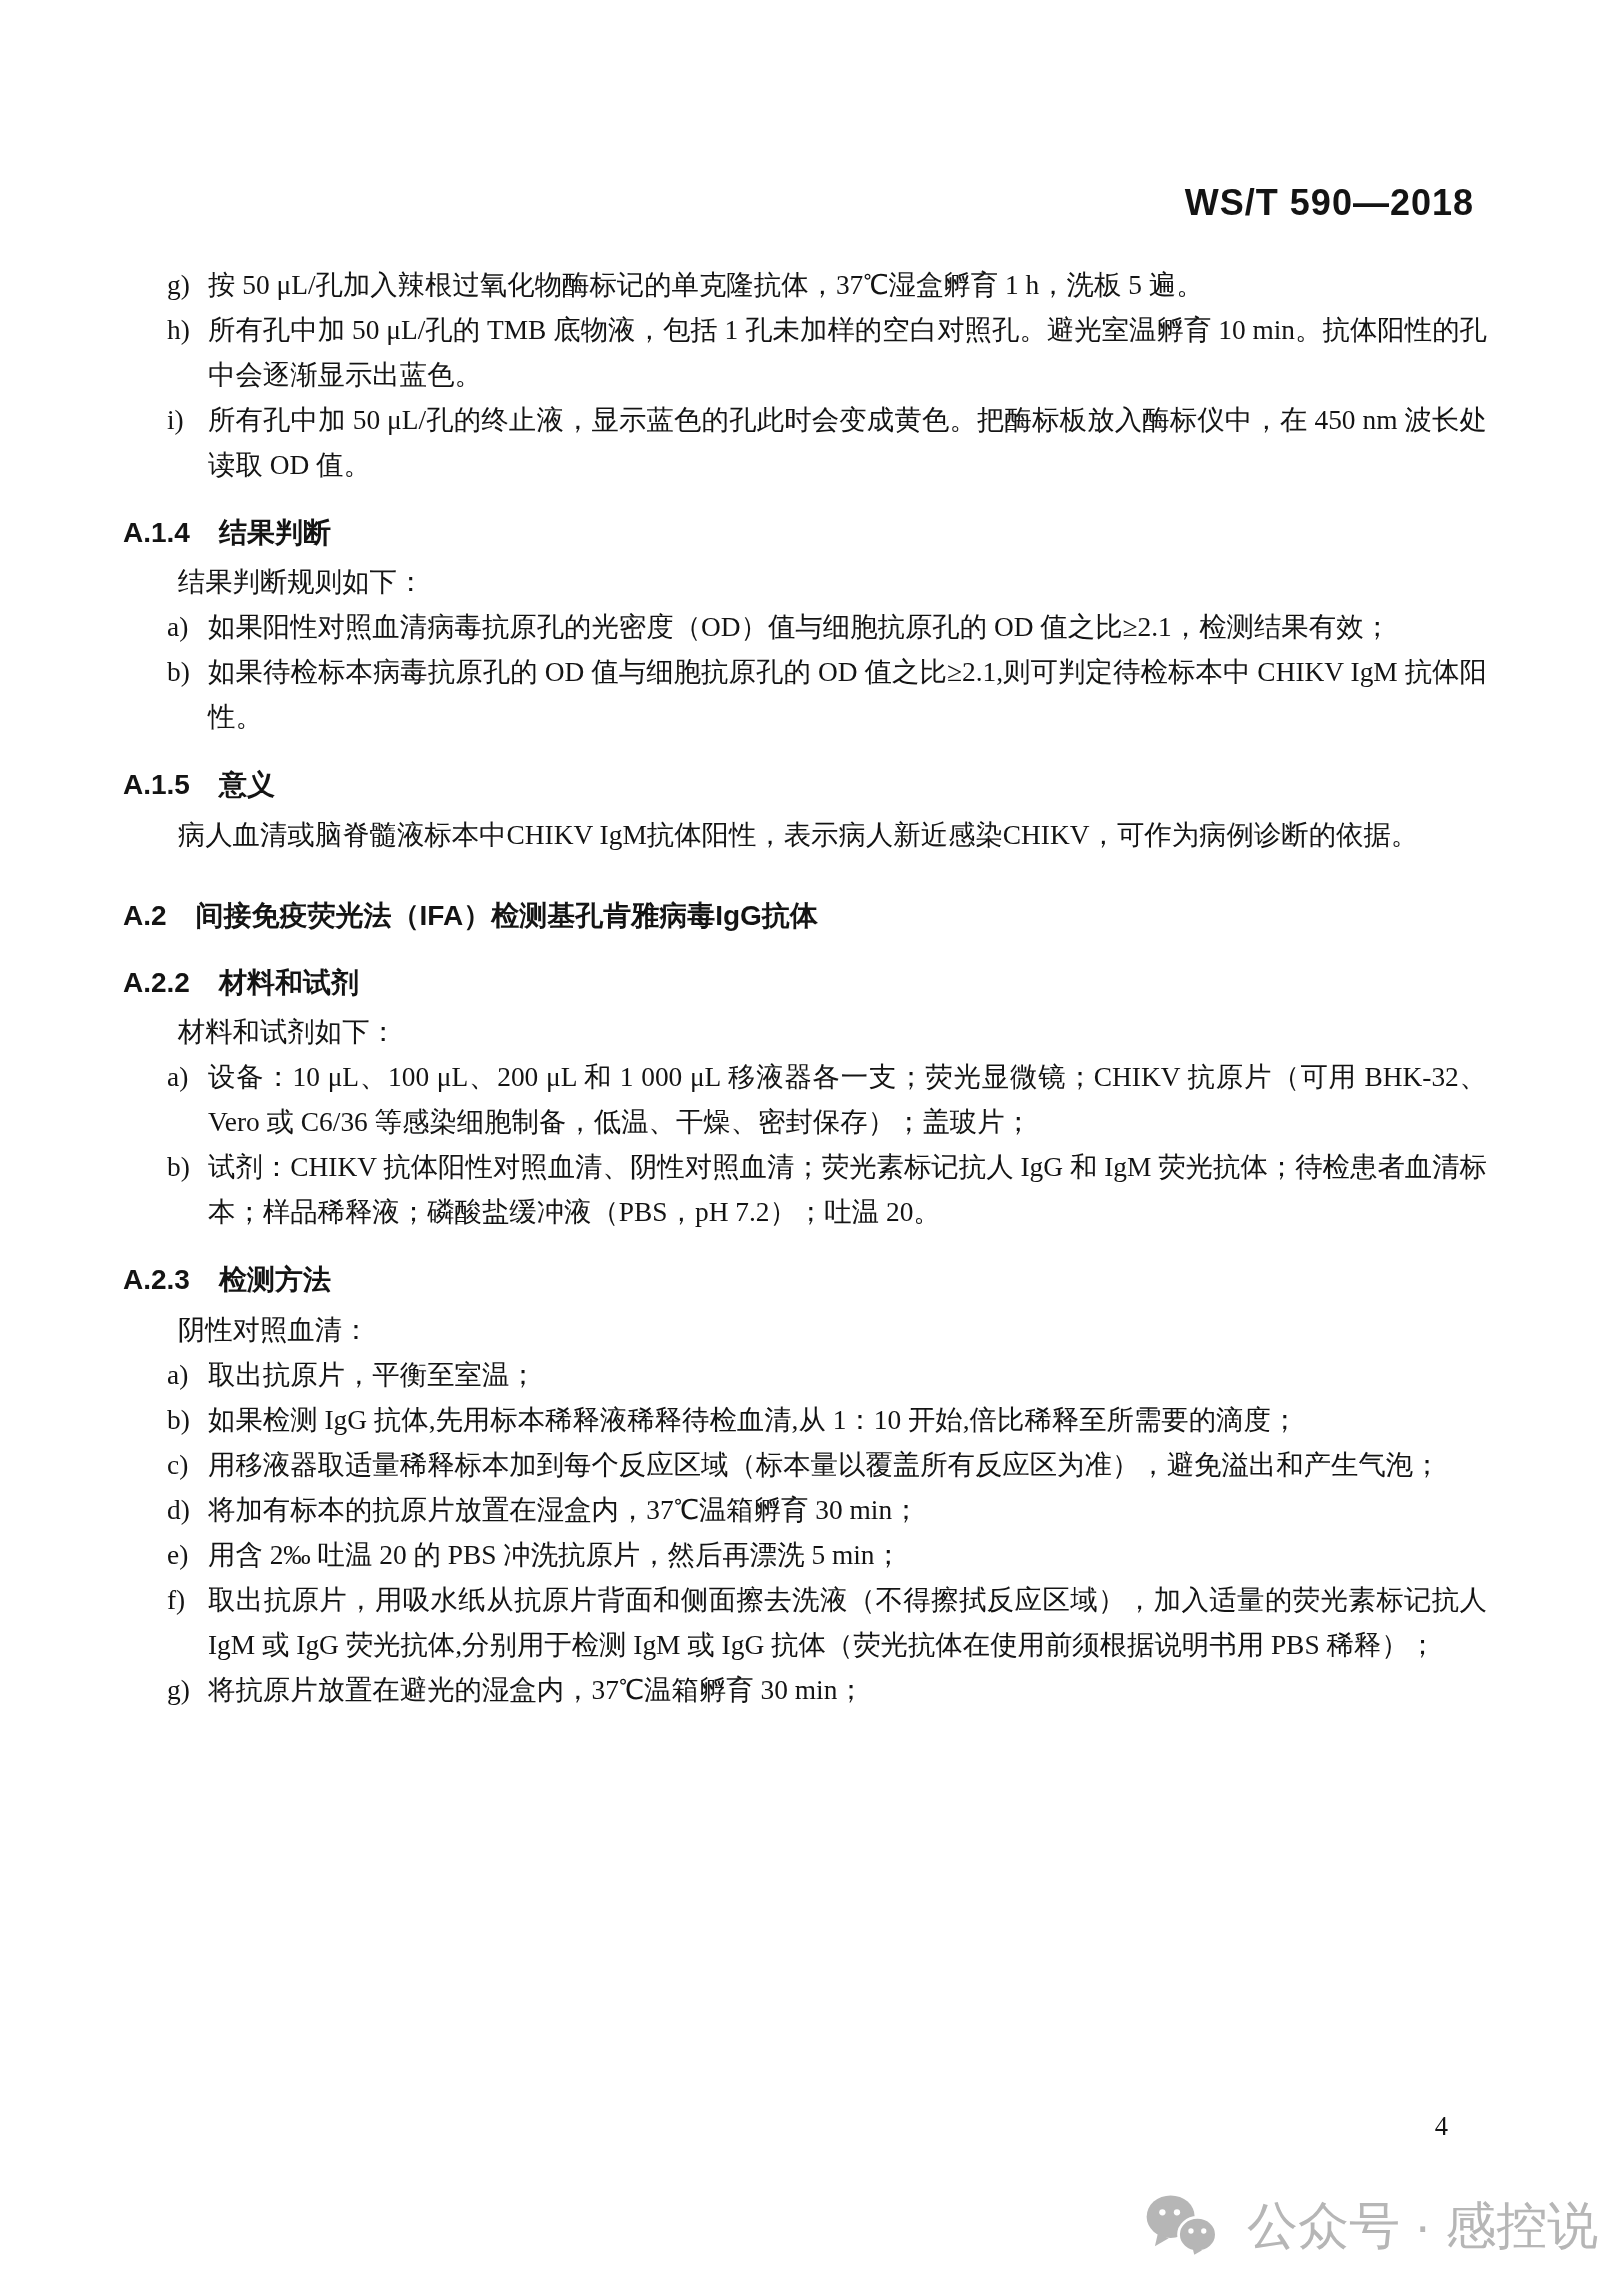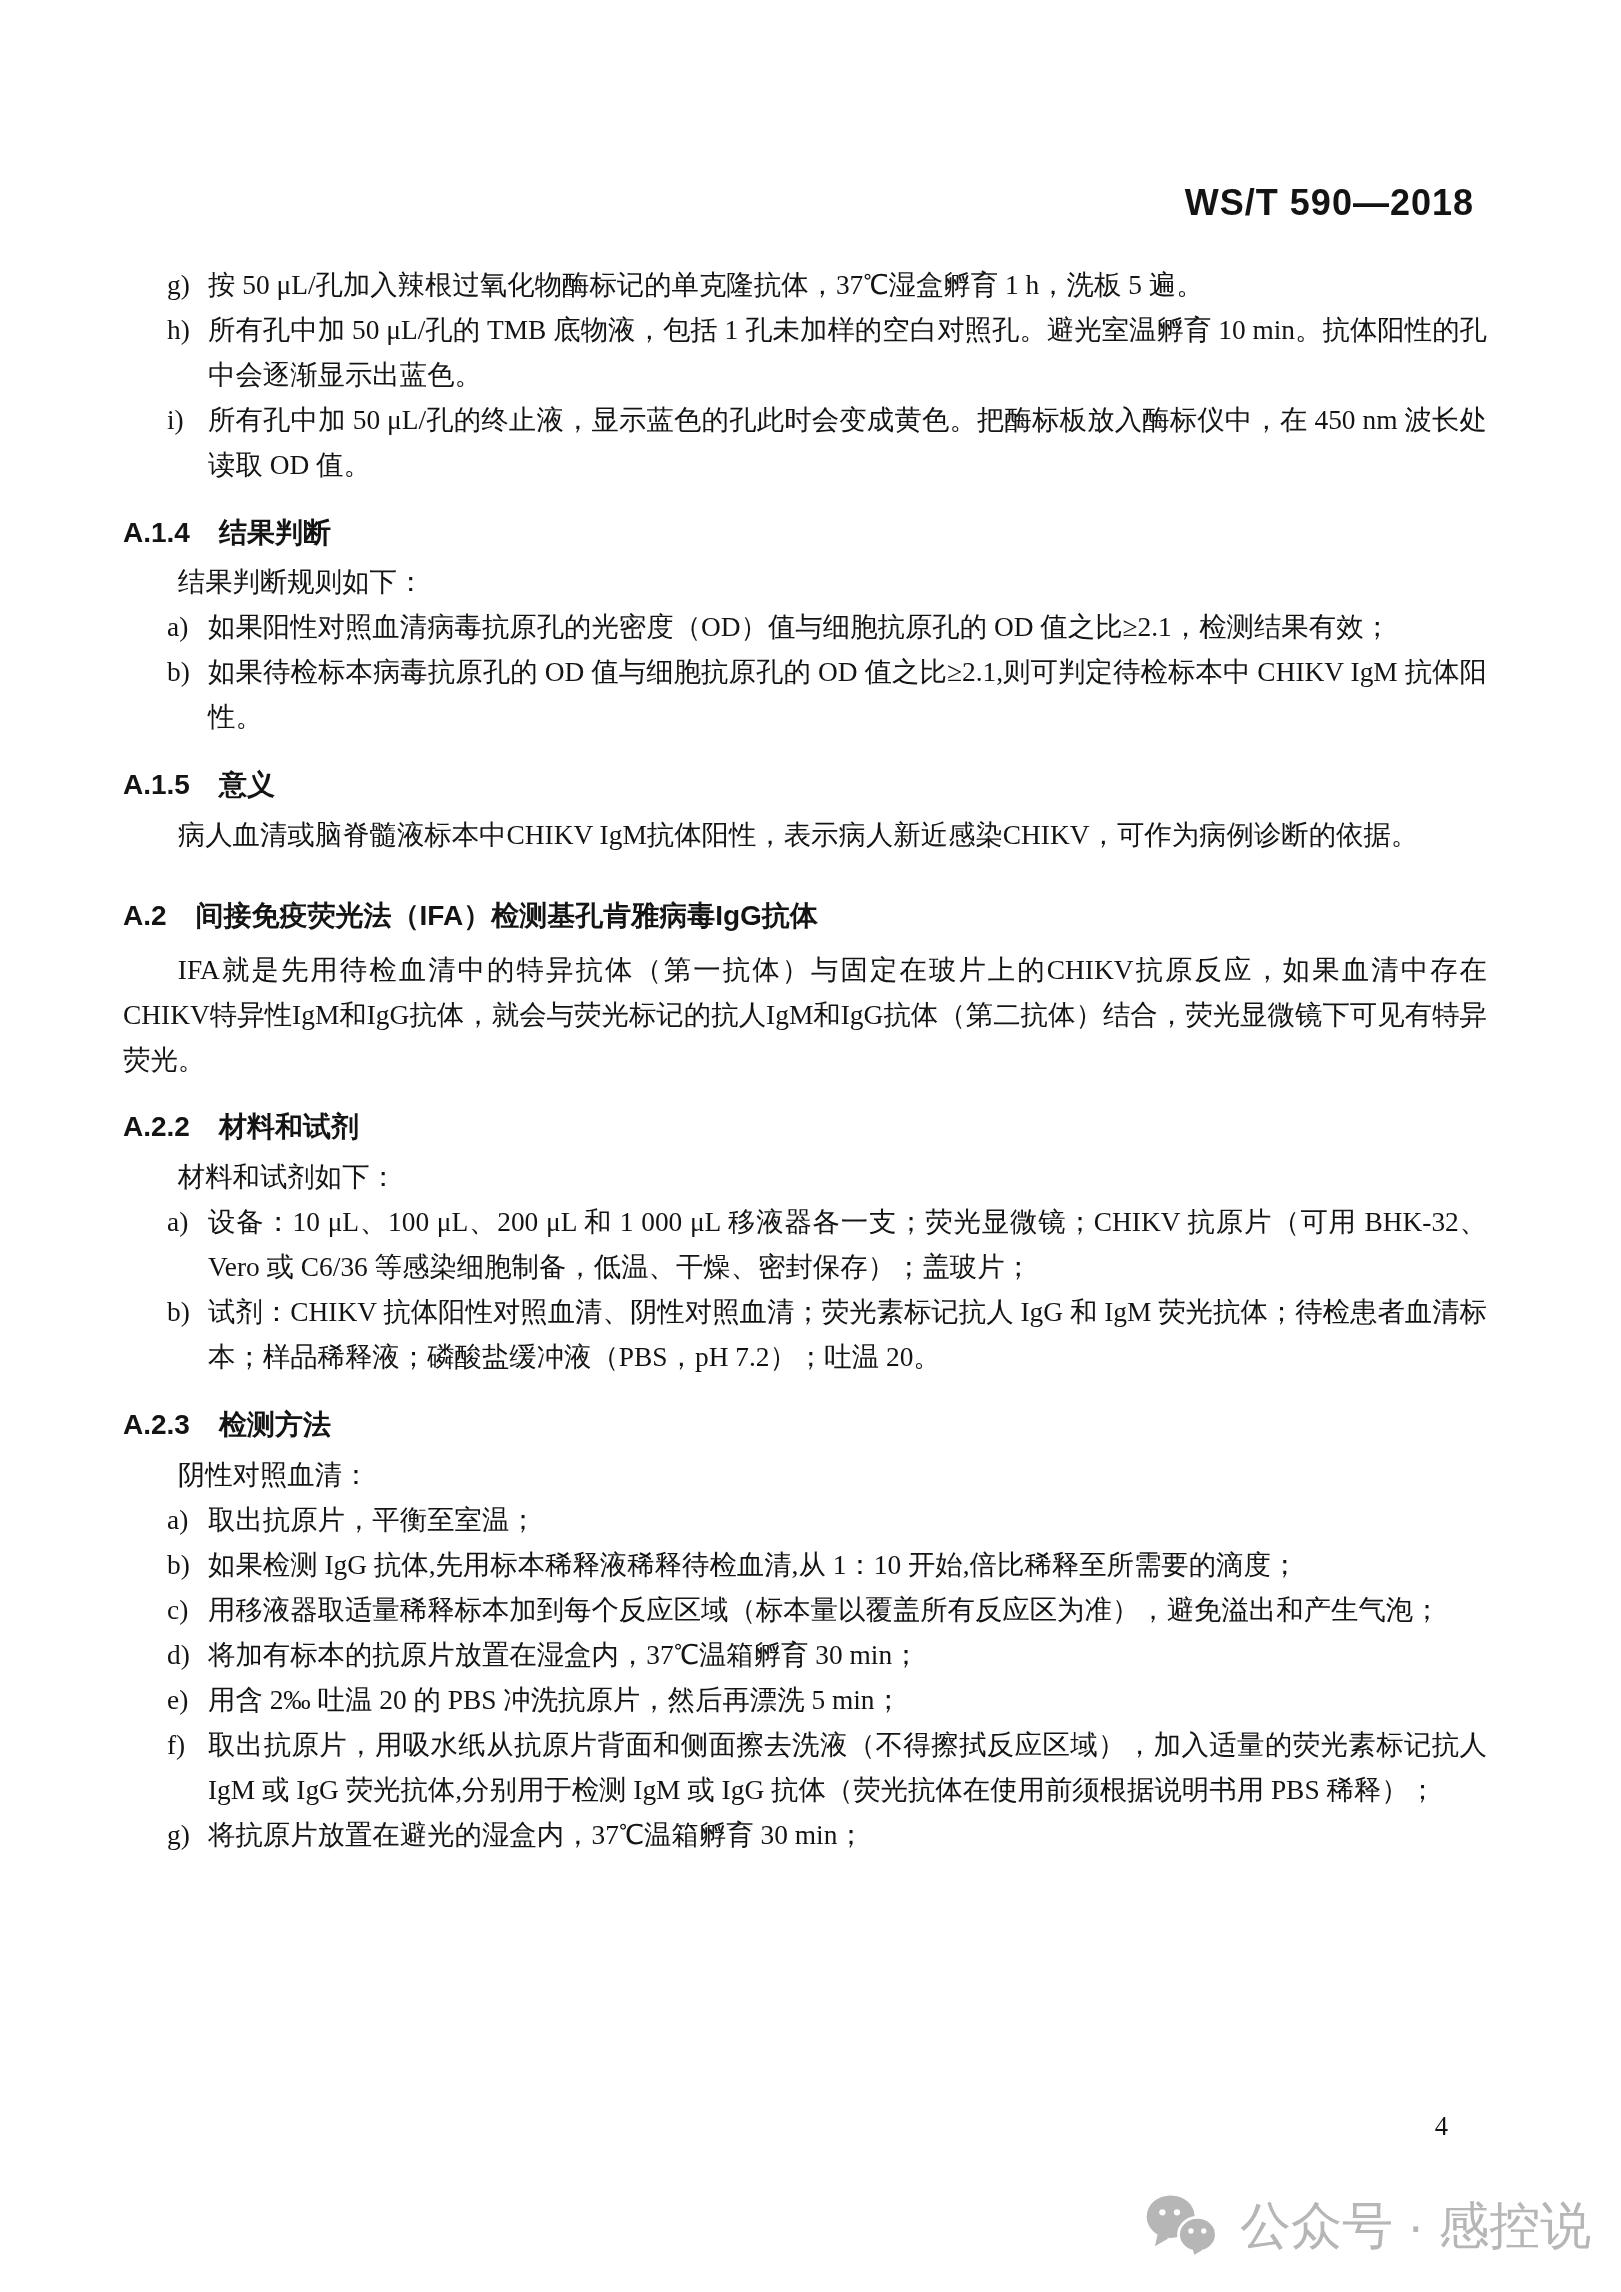--- a/index.html
+++ b/index.html
@@ -32,21 +32,21 @@
   }
   .clause.level1{margin:35px 0 9.8px;}
   .clause-num{margin-right:29px;}
   .para{margin:0;text-indent:2em;text-align:justify;}
   .page-number{
     position:absolute;top:2111px;right:173px;
     font-family:"Liberation Serif",serif;font-size:26.5px;
   }
   .watermark{
     position:absolute;top:2192px;left:1145px;
-    display:flex;align-items:center;gap:22px;
+    display:flex;align-items:center;gap:29px;
     color:#b6b6b6;
     font-family:"Liberation Sans",sans-serif;
     font-size:51px;white-space:nowrap;
   }
   .wechat-icon{display:block;}
 </style>
 </head>
 <body>
 
 <div class="page">
@@ -83,21 +83,20 @@
 
     <div class="clause">
       <span class="clause-num">A.1.5</span><span class="clause-title">意义</span>
     </div>
     <p class="para">病人血清或脑脊髓液标本中CHIKV IgM抗体阳性，表示病人新近感染CHIKV，可作为病例诊断的依据。</p>
 
     <div class="clause level1">
       <span class="clause-num">A.2</span><span class="clause-title">间接免疫荧光法（IFA）检测基孔肯雅病毒IgG抗体</span>
     </div>
 
-    <p class="para">IFA就是先用待检血清中的特异抗体（第一抗体）与固定在玻片上的CHIKV抗原反应，如果血清中存在CHIKV特异性IgM和IgG抗体，就会与荧光标记的抗人IgM和IgG抗体（第二抗体）结合，荧光显微镜下可见有特异荧光。</p>
 
     <div class="clause">
       <span class="clause-num">A.2.2</span><span class="clause-title">材料和试剂</span>
     </div>
     <p class="para">材料和试剂如下：</p>
     <div class="li">
       <span class="li-label">a)</span>
       <span class="li-text">设备：10 μL、100 μL、200 μL 和 1 000 μL 移液器各一支；荧光显微镜；CHIKV 抗原片（可用 BHK-32、Vero 或 C6/36 等感染细胞制备，低温、干燥、密封保存）；盖玻片；</span>
     </div>
     <div class="li">

